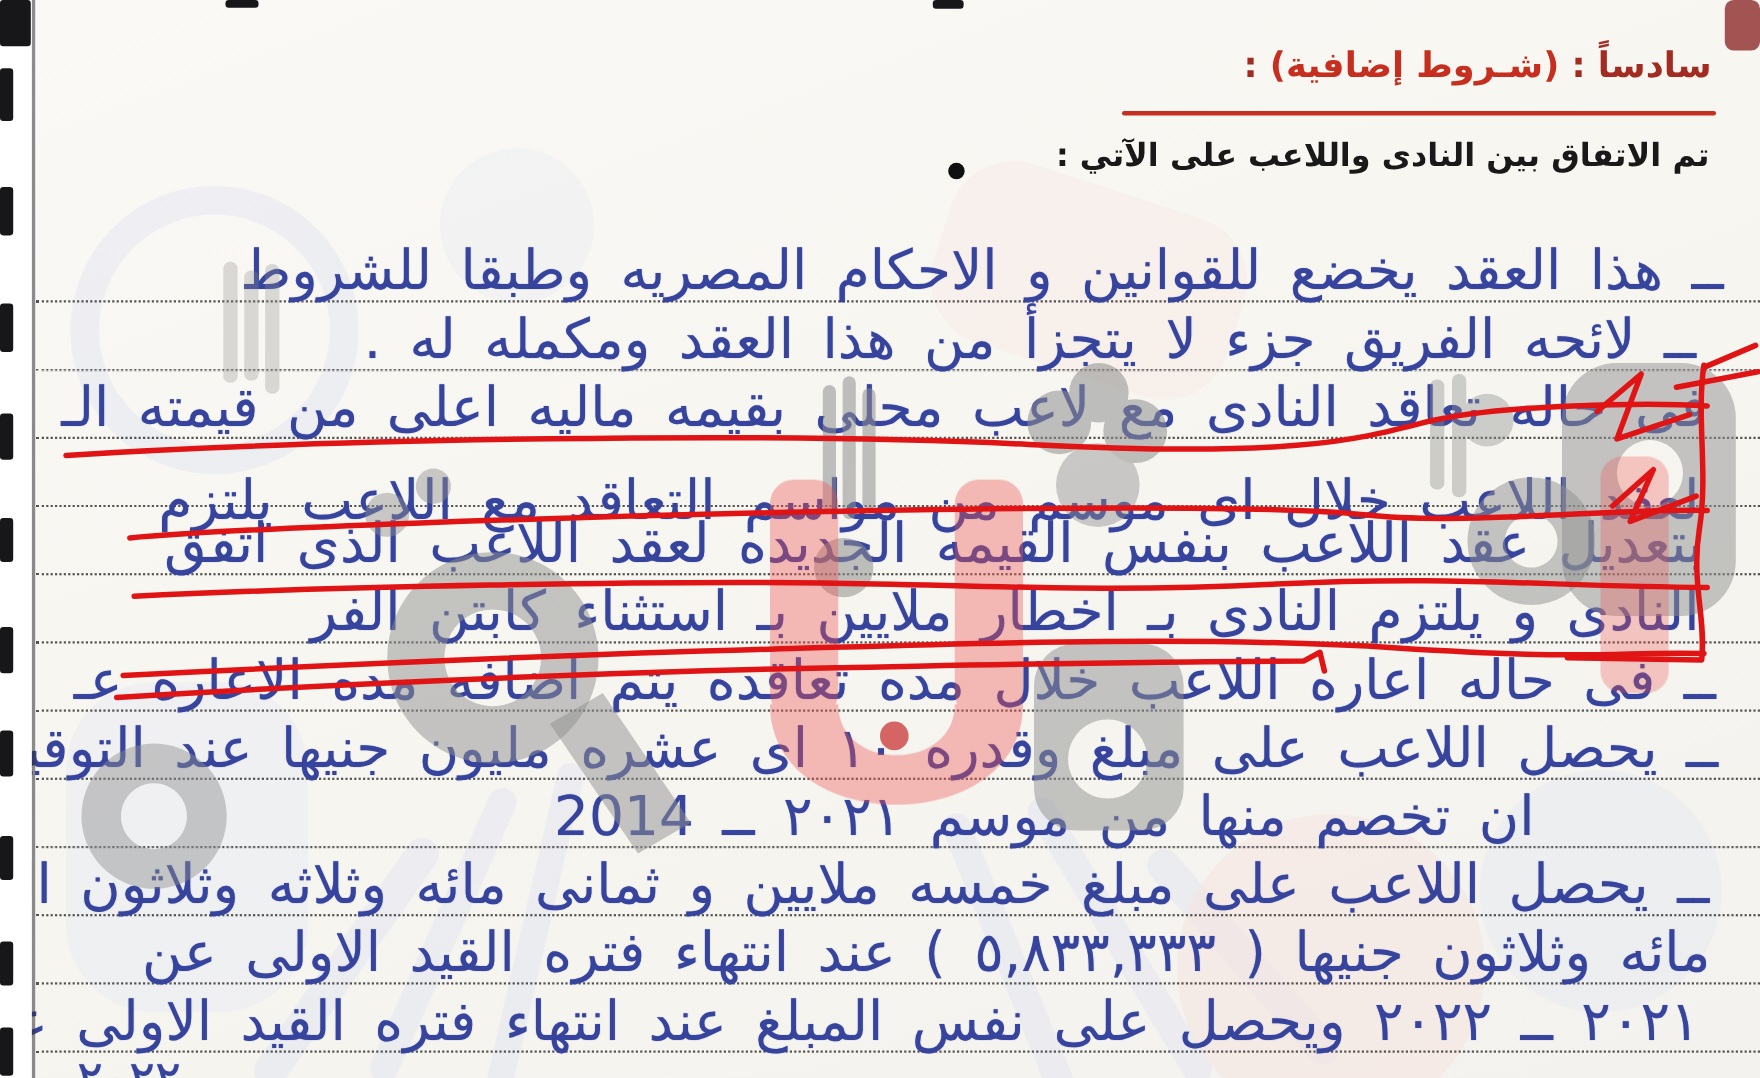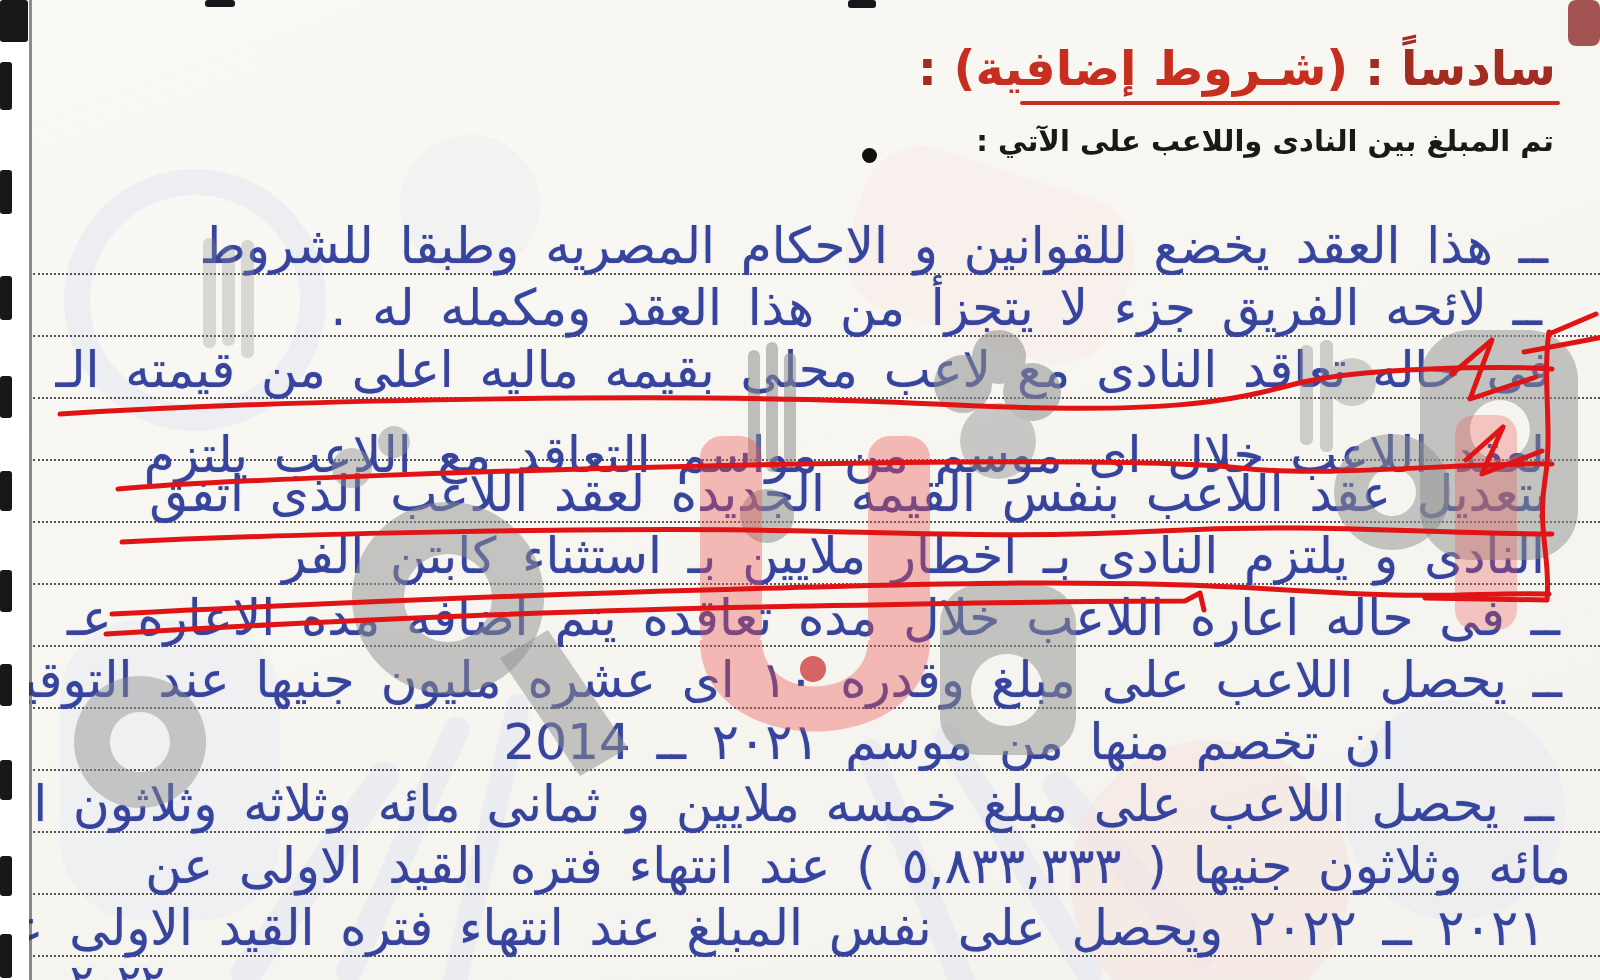--- a/index.html
+++ b/index.html
@@ -9,21 +9,21 @@
     font-family:"DejaVu Sans",sans-serif;
   }
   
   .scan-strip{position:absolute;left:0;top:0;width:29px;height:980px;background:#ffffff;z-index:6;}
   .scan-edge{position:absolute;left:29px;top:0;width:3px;height:980px;background:rgba(50,50,55,.55);z-index:6;}
   .edge-mark{position:absolute;background:#17171a;border-radius:3px;z-index:7;}
   
   .dotted{position:absolute;left:33px;right:0;height:0;border-top:2px dotted rgba(40,40,40,.78);z-index:2;}
   
   .heading{position:absolute;top:40px;right:44px;z-index:3;direction:rtl;white-space:nowrap;
-    font-size:48px;font-weight:bold;letter-spacing:0;}
+    font-size:32px;font-weight:bold;letter-spacing:0;}
   .heading .h-dark{color:var(--head-dark);}
   .heading .h-red{color:var(--head-red);}
   .heading-underline{position:absolute;top:101px;right:40px;width:540px;height:4px;background:var(--head-red);border-radius:2px;z-index:3;}
   .agreement{position:absolute;top:124px;right:46px;z-index:3;direction:rtl;white-space:nowrap;
     font-size:29px;font-weight:bold;color:var(--printed);}
   .bullet{position:absolute;left:862px;top:148px;width:15px;height:15px;border-radius:50%;background:#101010;z-index:3;}
   
   .hand{position:absolute;z-index:3;direction:rtl;white-space:nowrap;
     font-size:50px;color:var(--ink);letter-spacing:1px;word-spacing:10px;
     text-shadow:0 0 1px rgba(45,60,150,.55);height:60px;line-height:58px;}
@@ -69,35 +69,35 @@
       <div class="dotted" style="top: 831px;"></div>
       <div class="dotted" style="top: 893px;"></div>
       <div class="dotted" style="top: 955px;"></div>
     </div>
 
   <div class="heading">
     <span class="h-dark">سادساً : </span><span class="h-red">(شـروط إضافية)</span><span class="h-dark"> :</span>
   </div>
   <div class="heading-underline"></div>
 
-  <div class="agreement">تم المبلغ بين النادى واللاعب على الآتي :</div>
+  <div class="agreement">تم الاتفاق بين النادى واللاعب على الآتي :</div>
   <div class="bullet"></div>
 
   <div id="hand-lines">
-      <div class="hand" style="top: 217px; right: 52px;">ــ هذا العقد يخضع للقوانين و الاحكام المصريه وطبقا للشروط</div>
+      <div class="hand" style="top: 217px; right: 33px;">ــ هذا العقد يخضع للقوانين و الاحكام المصريه وطبقا للشروط</div>
       <div class="hand" style="top: 279px; right: 58px;">ــ لائحه الفريق جزء لا يتجزأ من هذا العقد ومكمله له .</div>
       <div class="hand" style="top: 341px; right: 48px;">فى حاله تعاقد النادى مع لاعب محلى بقيمه ماليه اعلى من قيمته الـ</div>
       <div class="hand" style="top: 403px; right: 55px; margin-top: 23px;">لعقد اللاعب خلال اى موسم من مواسم التعاقد مع اللاعب يلتزم</div>
       <div class="hand" style="top: 465px; right: 52px;">بتعديل عقد اللاعب بنفس القيمه الجديده لعقد اللاعب الذى اتفق</div>
       <div class="hand" style="top: 527px; right: 55px;">النادى و يلتزم النادى بـ اخطار ملايين بـ استثناء كابتن الفر</div>
       <div class="hand" style="top: 589px; right: 40px;">ــ فى حاله اعاره اللاعب خلال مده تعاقده يتم اضافه مده الاعاره عـ</div>
       <div class="hand" style="top: 651px; right: 38px;">ــ يحصل اللاعب على مبلغ وقدره ١٠ اى عشره مليون جنيها عند التوقيع و</div>
       <div class="hand" style="top: 713px; right: 205px;">ان تخصم منها من موسم ٢٠٢١ ــ 2014</div>
       <div class="hand" style="top: 775px; right: 46px;">ــ يحصل اللاعب على مبلغ خمسه ملايين و ثمانى مائه وثلاثه وثلاثون الف</div>
-      <div class="hand" style="top: 837px; right: 29px;">مائه وثلاثون جنيها ( ٥,٨٣٣,٣٣٣ ) عند انتهاء فتره القيد الاولى عن</div>
+      <div class="hand" style="top: 837px; right: 45px;">مائه وثلاثون جنيها ( ٥,٨٣٣,٣٣٣ ) عند انتهاء فتره القيد الاولى عن</div>
       <div class="hand" style="top: 899px; right: 55px;">٢٠٢١ ــ ٢٠٢٢ ويحصل على نفس المبلغ عند انتهاء فتره القيد الاولى عن :</div>
     </div>
   <div class="hand partial" style="left:70px;top:952px;">٢٠٢٢</div>
 
   <svg class="layer" width="1600" height="980" viewBox="0 0 1600 980">
     <g fill="#8f8f8f">
 
       <g opacity="0.30">
         <rect x="203" y="238" width="13" height="110" rx="6"></rect>
         <rect x="222" y="246" width="13" height="100" rx="6"></rect>

